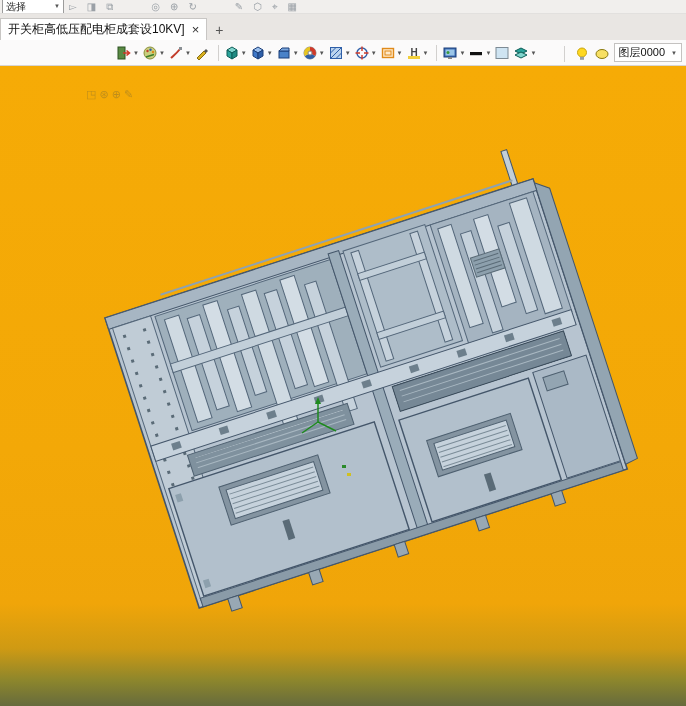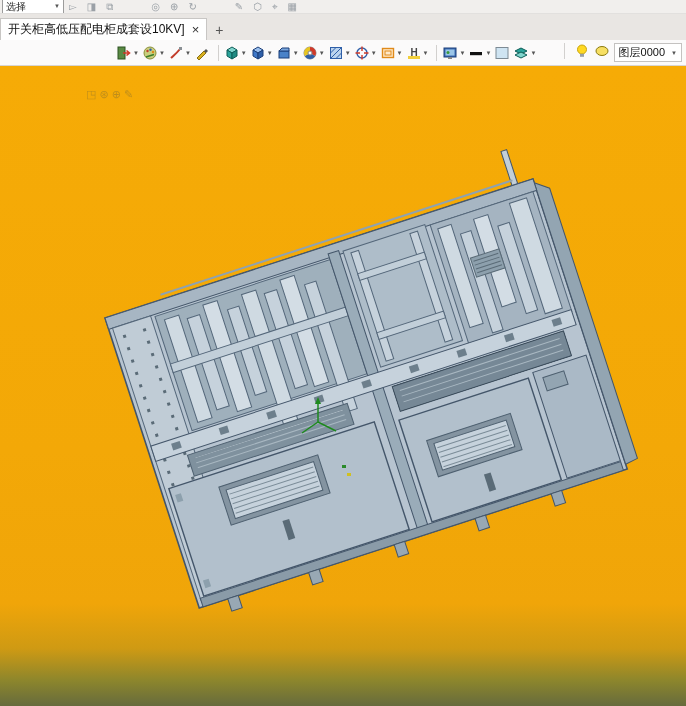--- a/index.html
+++ b/index.html
@@ -38,21 +38,21 @@
 
   
   .toolbar {
     height:26px; background:#fbfafa; border-bottom:1px solid #d7d5d3;
     display:flex; align-items:center; padding-left:116px; box-sizing:border-box;
   }
   .tool { display:flex; align-items:center; margin-right:3px; }
   .tool svg { width:16px; height:16px; display:block; }
   .dd { font-size:6px; color:#555; margin-left:1px; }
   .sep { width:1px; height:16px; background:#d2d0ce; margin:0 5px; }
-  .layer-area { margin-left:auto; display:flex; align-items:flex-start; gap:4px; margin-right:4px; }
+  .layer-area { margin-left:auto; display:flex; align-items:flex-end; gap:4px; margin-right:4px; }
   .layer-area svg { width:16px; height:16px; display:block; }
   .layer-label {
     background:#fff; border:1px solid #c4c2c0; font-size:11px; padding:1px 4px;
     display:flex; align-items:center; gap:5px; color:#111;
   }
   .layer-label .dd { font-size:6px; }
 
   
   .canvas {
     position:relative; width:686px; height:640px;

